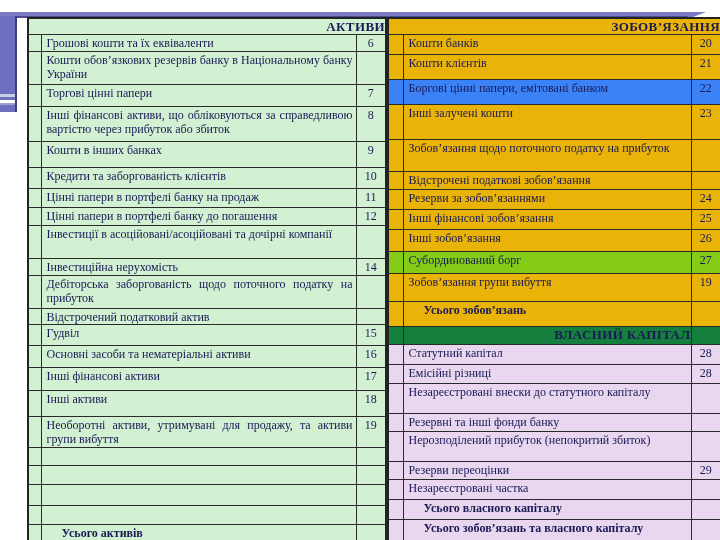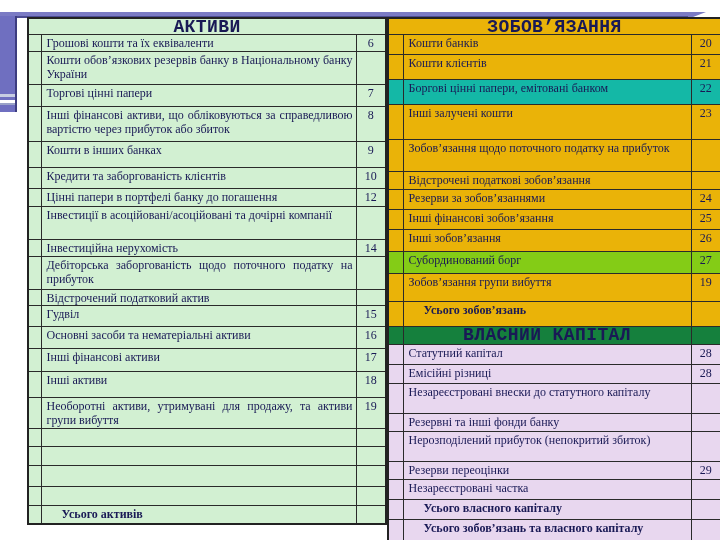--- a/index.html
+++ b/index.html
@@ -22,27 +22,27 @@
   table { position:absolute; top:17px; border-collapse:collapse; table-layout:fixed;
     border:2px solid #222222; z-index:1; }
   #assets-table { left:27px; width:358px; }
   #liab-table  { left:387px; width:333px; }
   td { border:1px solid #2a2a2a; vertical-align:top; overflow:hidden;
     font-size:12px; line-height:14px; color:#191955;
     padding:1px 3px 0 5px; text-align:justify; }
   td.spc { padding:0; }
   td.num { text-align:center; padding:1px 0 0 0; }
   td.num-bottom { vertical-align:bottom; padding-bottom:2px;padding-left:40px; }
-  tr.hdr td { font-weight:bold; font-size:18px; text-align:center;
-    padding:1px 0 0 0; letter-spacing:0.4px;font-family:Liberation Mono, monospace; }
+  tr.hdr td { font-weight:bold; font-size:13px; text-align:right;
+    padding:1px 0 0 0; letter-spacing:0.4px; }
   tr.bold td { font-weight:bold;padding-left:20px; }
   
   .bg-green   { background:#d2f0d2; }
   .bg-cyan    { background:#eab308; }
-  .bg-yellow  { background:#14b8a6; }
+  .bg-yellow  { background:#3b82f6; }
   .bg-lav     { background:#84cc16; }
   .bg-pink    { background:#e8d7ef; }
   .bg-pinkhdr { background:#15803d; }
 </style>
 </head>
 <body>
 
 <div class="slide">
   <div class="top-rule"></div>
   <div class="top-rule-tip"></div>
@@ -85,20 +85,25 @@
         <tr class="bg-green" style="height: 26px;">
           <td class="spc bg-green"></td>
           <td class="bg-green">Кошти в інших банках</td>
           <td class="num bg-green">9</td>
         </tr>
         <tr class="bg-green" style="height: 21px;">
           <td class="spc bg-green"></td>
           <td class="bg-green">Кредити та заборгованість клієнтів</td>
           <td class="num bg-green">10</td>
         </tr>
+        <tr class="bg-green" style="height: 19px;">
+          <td class="spc bg-green"></td>
+          <td class="bg-green">Цінні папери в портфелі банку на продаж</td>
+          <td class="num bg-green">11</td>
+        </tr>
         <tr class="bg-green" style="height: 18px;">
           <td class="spc bg-green"></td>
           <td class="bg-green">Цінні папери в портфелі банку до погашення</td>
           <td class="num bg-green">12</td>
         </tr>
         <tr class="bg-green" style="height: 33px;">
           <td class="spc bg-green"></td>
           <td class="bg-green">Інвестиції в асоційовані/асоційовані та дочірні компанії</td>
           <td class="num bg-green num-bottom">13</td>
         </tr>

